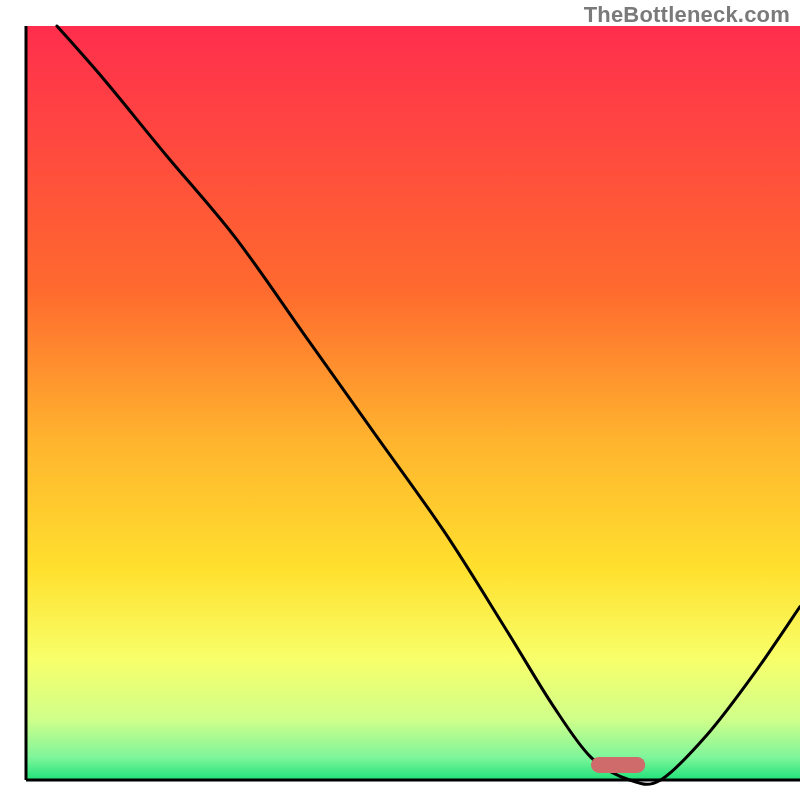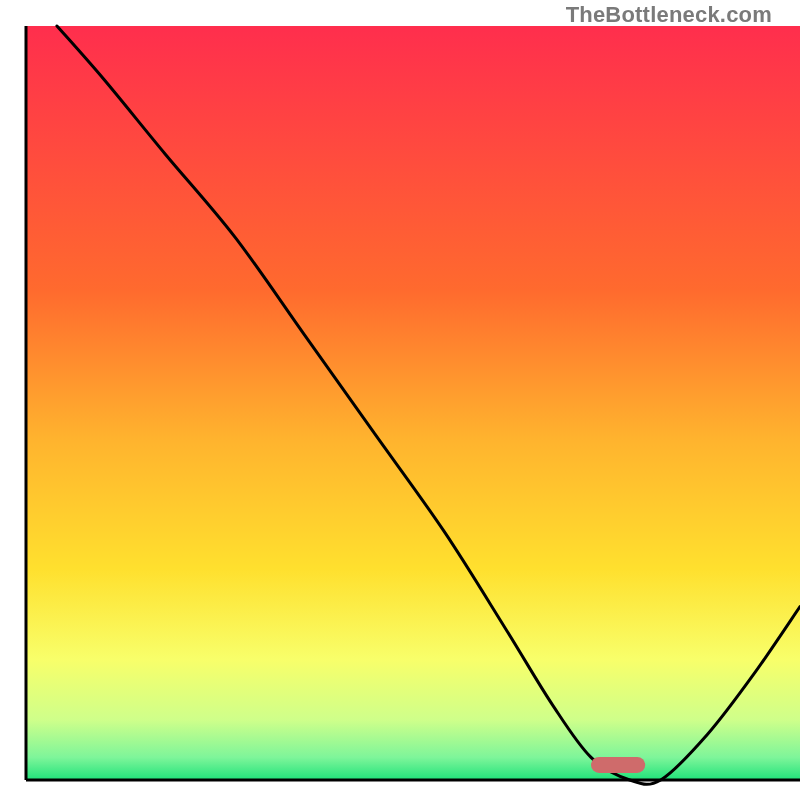--- a/index.html
+++ b/index.html
@@ -11,21 +11,21 @@
     font-family: Arial, Helvetica, sans-serif;
   }
   .wrap {
     position: relative;
     width: 800px;
     height: 800px;
   }
   .watermark {
     position: absolute;
     top: 2px;
-    right: 28px;
+    right: 10px;
     font-size: 22px;
     font-weight: 600;
     color: #7a7a7a;
     letter-spacing: 0.2px;
     z-index: 10;
   }
   svg.plot {
     position: absolute;
     left: 0;
     top: 0;

